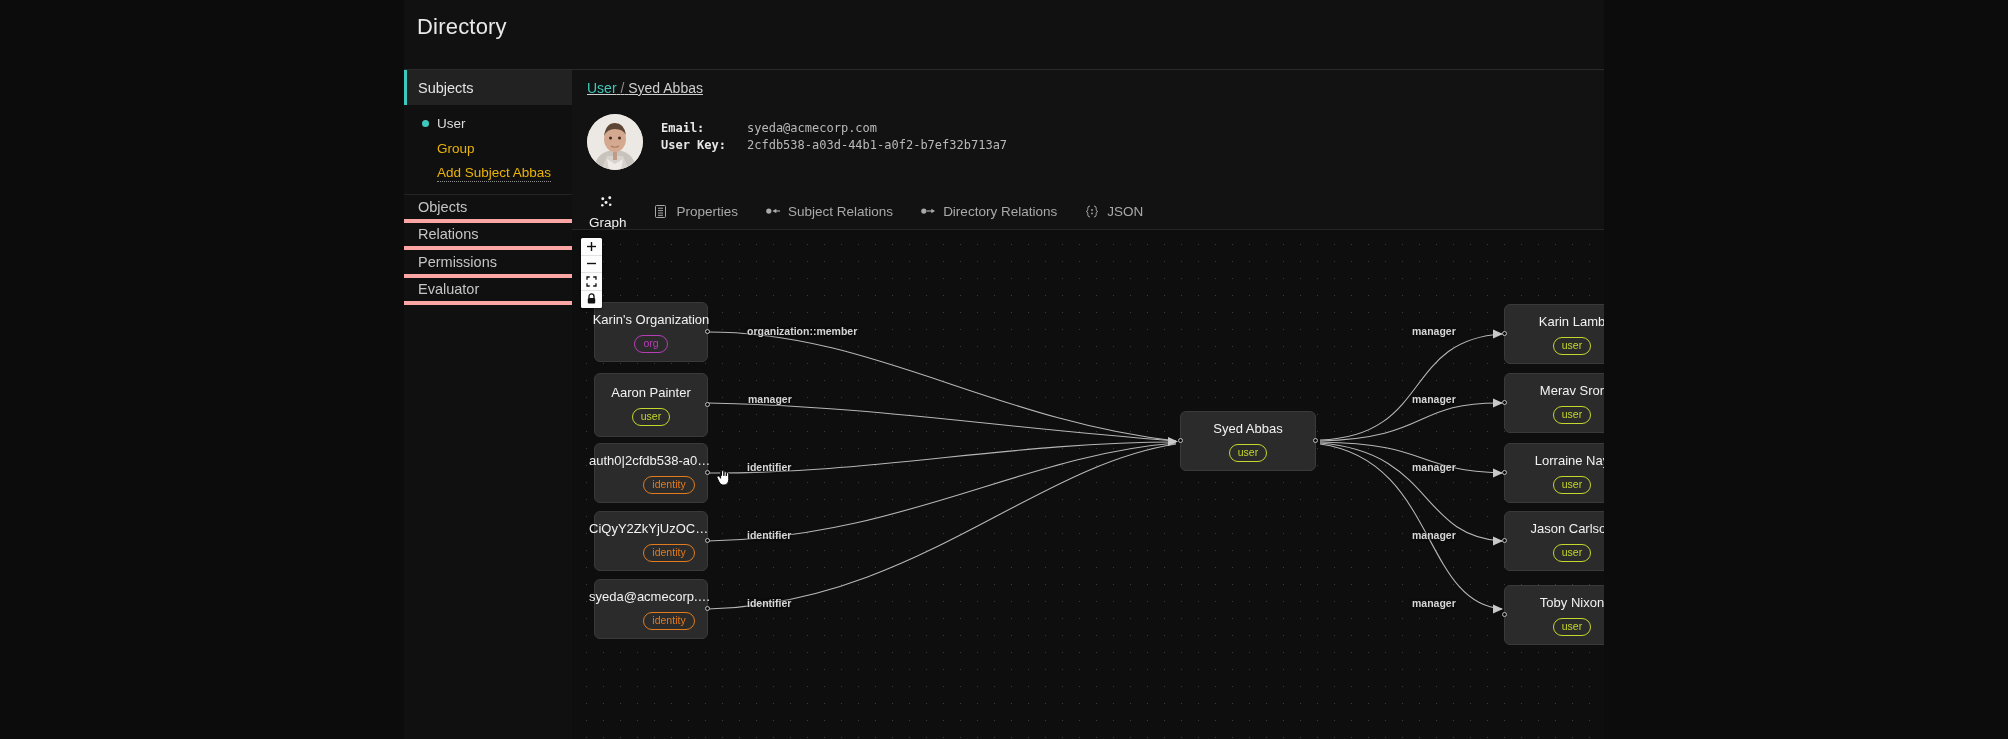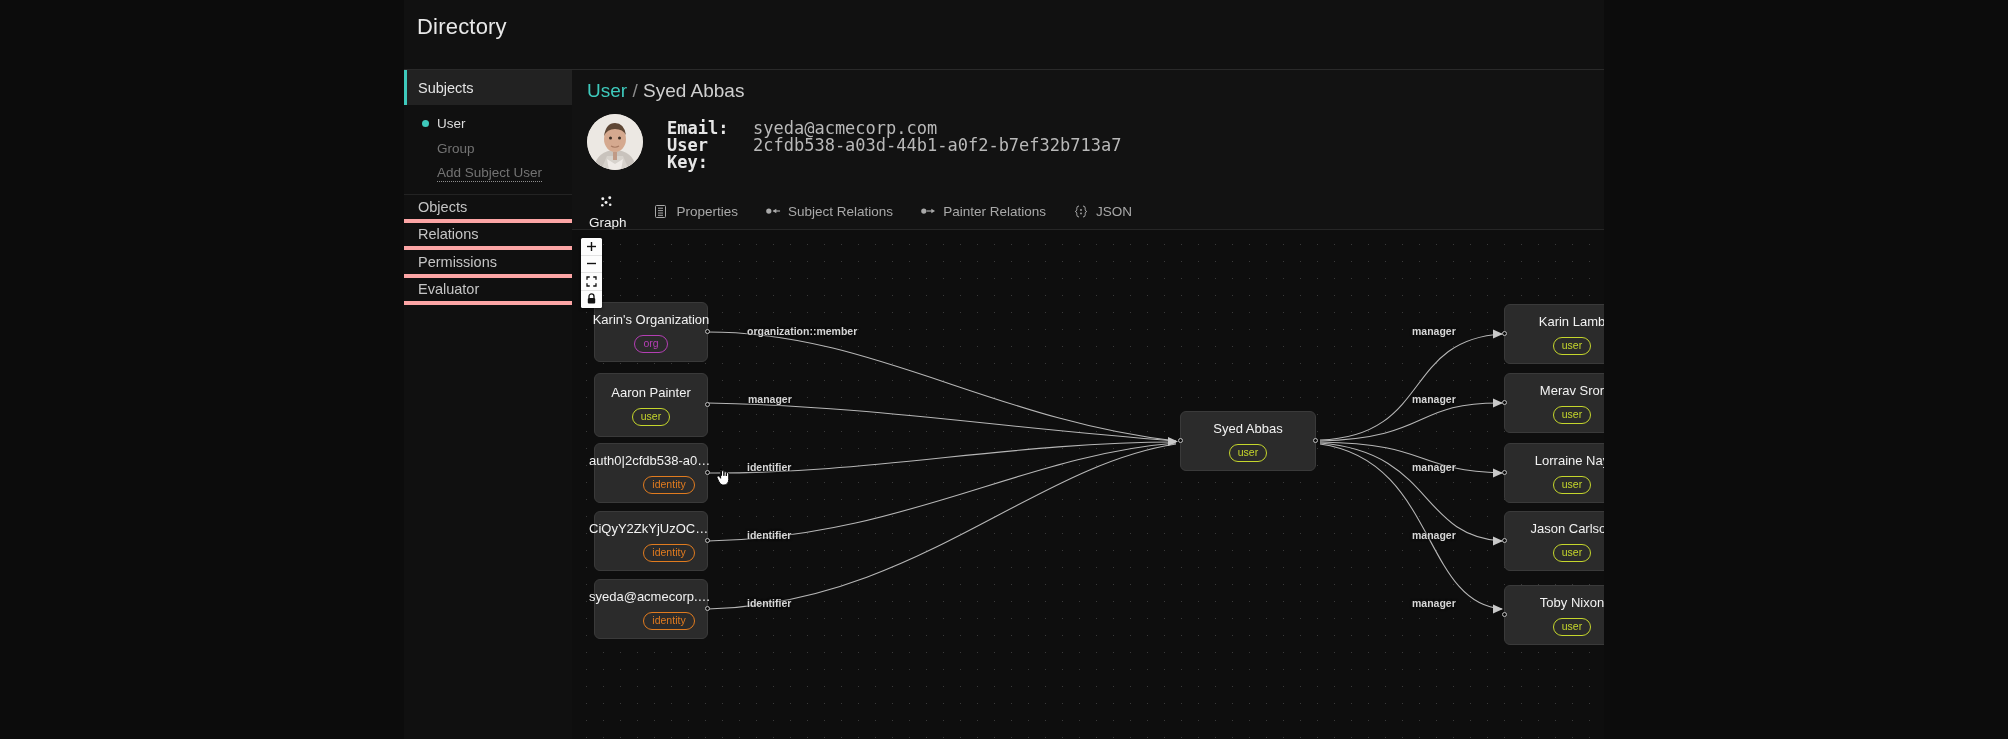--- a/index.html
+++ b/index.html
@@ -60,21 +60,21 @@
   .side-group-header span { font-size: 14.5px; color: #e4e4e4; }
 
   .side-sub {
     padding: 6px 0 8px 0;
     border-bottom: 1px solid #232323;
   }
   .side-sub-item {
     height: 25px;
     display: flex; align-items: center;
     padding-left: 18px;
-    font-size: 13.5px; color: #737373;
+    font-size: 13.5px; color: #eab308;
     cursor: default;
   }
   .side-sub-item.active { color: #dcdcdc; padding-left: 18px; }
   .dot-marker {
     width: 7px; height: 7px; border-radius: 50%;
     background: #3ec9bc; margin-right: 8px;
     flex: 0 0 auto;
   }
   .side-sub-item .spacer { width: 15px; flex: 0 0 auto; }
   .add-type {
@@ -92,38 +92,38 @@
   }
 
   
   .main {
     position: absolute; left: 168px; top: 70px;
     width: 1032px; height: 669px;
     background: #121212;
   }
   .breadcrumb {
     position: absolute; left: 15px; top: 10px;
-    font-size: 19px; color: #cfcfcf;
+    font-size: 14px; color: #cfcfcf; text-decoration: underline;
   }
   .breadcrumb .crumb-link { color: #3ec9bc; cursor: pointer; }
   .breadcrumb .sep { color: #8b8b8b; }
 
   .profile {
     position: absolute; left: 15px; top: 44px;
     width: 700px; height: 72px;
   }
   .avatar {
     position: absolute; left: 0; top: 0;
     width: 56px; height: 56px; border-radius: 50%;
     overflow: hidden; background: #d8d3cd;
   }
   .kv {
-    position: absolute; left: 80px; top: 6px;
+    position: absolute; left: 74px; top: 6px;
     font-family: "DejaVu Sans Mono", monospace;
-    font-size: 17px; line-height: 17px;
+    font-size: 12px; line-height: 17px;
   }
   .kv-row { display: flex; }
   .kv-label { width: 86px; color: #e6e6e6; font-weight: bold; }
   .kv-value { color: #b9b9b9; }
 
   
   .tabs {
     position: absolute; left: 15px; top: 125px;
     width: 1000px; height: 32px;
     display: flex; align-items: center; gap: 24px;
@@ -251,21 +251,21 @@
         <div class="side-sub-item active">
           <span class="dot-marker"></span>
           <span>User</span>
         </div>
         <div class="side-sub-item">
           <span class="spacer"></span>
           <span>Group</span>
         </div>
         <div class="side-sub-item">
           <span class="spacer"></span>
-          <span class="add-type">Add Subject User</span>
+          <span class="add-type">Add Subject Abbas</span>
         </div>
       </div>
 
       <div class="side-item">
         <span>Objects</span>
       </div>
       <div class="side-item">
         <span>Relations</span>
       </div>
       <div class="side-item">
@@ -357,21 +357,21 @@
         </div>
 
         <div class="tab">
           <span class="tab-icon">
             <svg width="16" height="10" viewBox="0 0 16 10">
               <circle cx="3" cy="5" r="2.8" fill="#a9a9a9"></circle>
               <line x1="6" y1="5" x2="13" y2="5" stroke="#a9a9a9" stroke-width="1.3"></line>
               <path d="M15 5 L11 2.6 L11 7.4 Z" fill="#a9a9a9"></path>
             </svg>
           </span>
-          <span>Painter Relations</span>
+          <span>Directory Relations</span>
         </div>
 
         <div class="tab">
           <span class="tab-icon">
             <svg width="14" height="13" viewBox="0 0 14 13">
               <path d="M5 1 q-2.2 0 -2.2 2.2 v1.6 q0 1.2 -1.6 1.7 q1.6 .5 1.6 1.7 v1.6 q0 2.2 2.2 2.2" fill="none" stroke="#a9a9a9" stroke-width="1"></path>
               <path d="M9 1 q2.2 0 2.2 2.2 v1.6 q0 1.2 1.6 1.7 q-1.6 .5 -1.6 1.7 v1.6 q0 2.2 -2.2 2.2" fill="none" stroke="#a9a9a9" stroke-width="1"></path>
               <circle cx="7" cy="5" r="0.9" fill="#a9a9a9"></circle>
               <circle cx="7" cy="8.4" r="0.9" fill="#a9a9a9"></circle>
             </svg>

